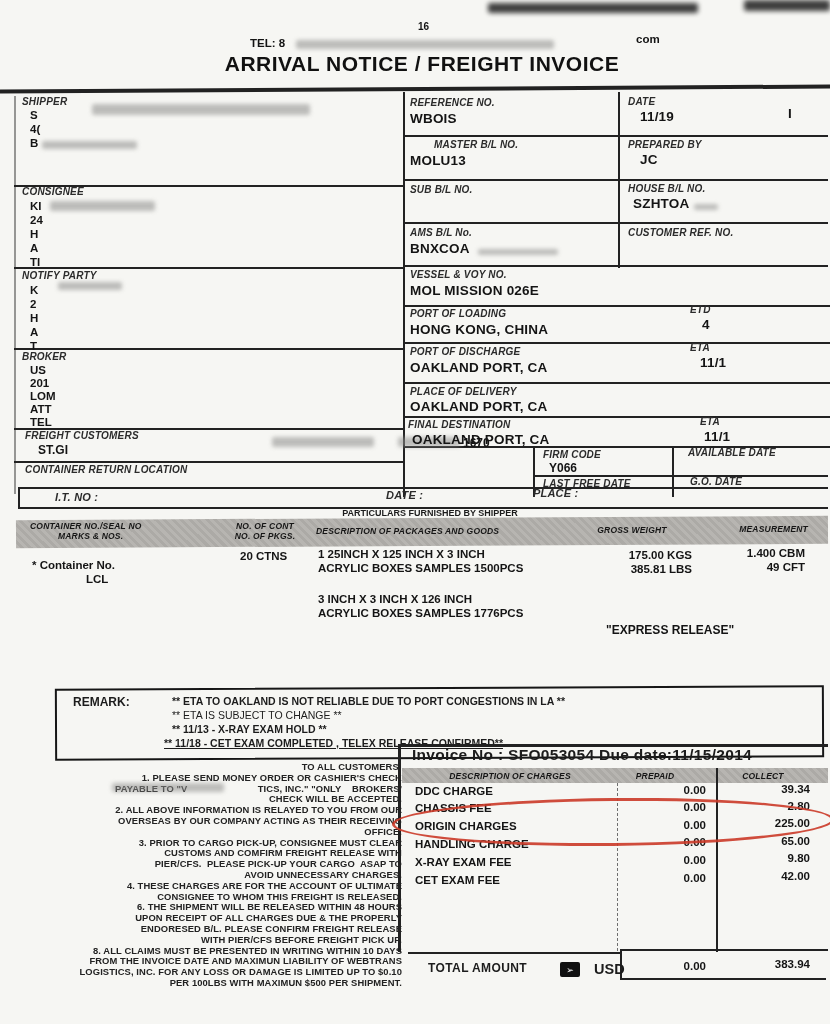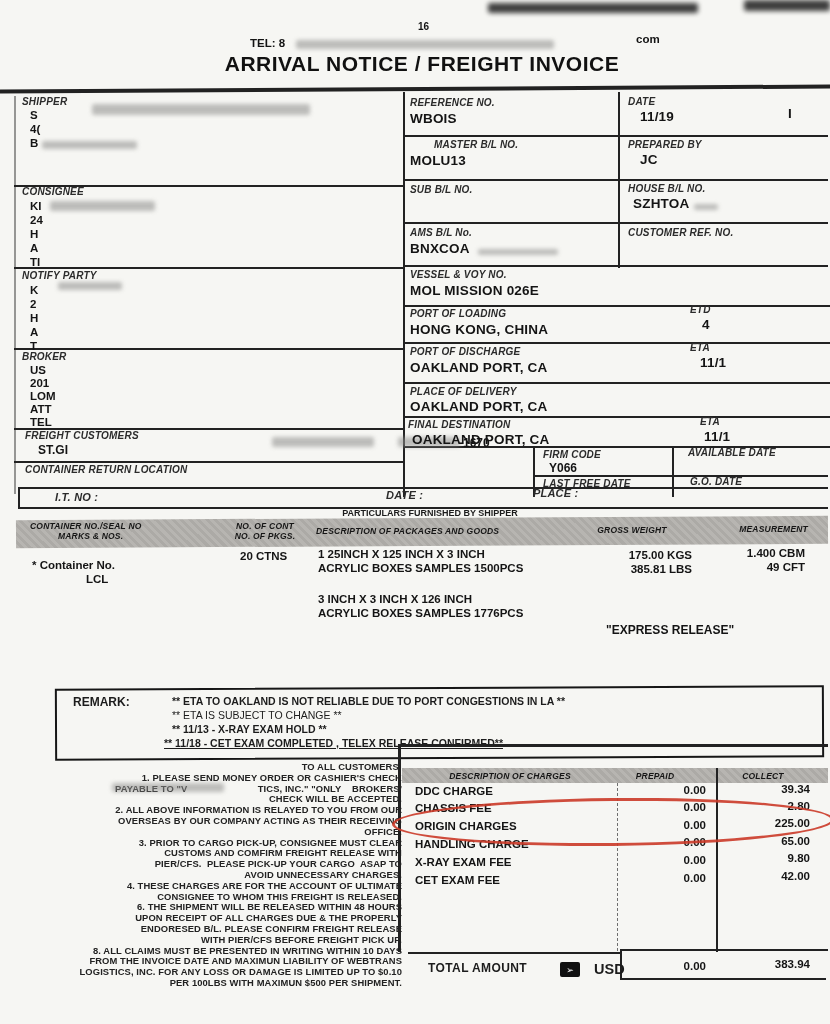--- a/index.html
+++ b/index.html
@@ -191,20 +191,21 @@
     ENDORESED B/L. PLEASE CONFIRM FREIGHT RELEASE
     WITH PIER/CFS BEFORE FREIGHT PICK UP.
 8. ALL CLAIMS MUST BE PRESENTED IN WRITING WITHIN 10 DAYS
 FROM THE INVOICE DATE AND MAXIMUN LIABILITY OF WEBTRANS
 LOGISTICS, INC. FOR ANY LOSS OR DAMAGE IS LIMITED UP TO $0.10
 PER 100LBS WITH MAXIMUN $500 PER SHIPMENT.</div>
   <div class="redact" style="left:112px;top:783px;width:112px;height:9px;"></div>
 
   <div class="hline" style="left:398px;top:744px;width:430px;height:2.5px;"></div>
   <div class="vline" style="left:398px;top:744px;height:208px;width:2.5px;"></div>
+  <div class="abs" style="left:412px;top:746px;font-size:15.5px;font-weight:700;letter-spacing:.3px;">Invoice No : SFO053054 Due date:11/15/2014</div>
   <div class="graybar" style="left:402px;top:768px;width:426px;height:15px;"></div>
   <div class="bar-h" style="left:430px;top:771px;width:160px;text-align:center;">DESCRIPTION OF CHARGES</div>
   <div class="bar-h" style="left:610px;top:771px;width:90px;text-align:center;">PREPAID</div>
   <div class="bar-h" style="left:718px;top:771px;width:90px;text-align:center;">COLLECT</div>
   <div class="dashedv" style="left:617px;top:783px;height:168px;"></div>
   <div class="vline" style="left:716px;top:768px;height:184px;"></div>
 
   <div class="abs val-sm" style="left:415px;top:785px;">DDC CHARGE</div>
   <div class="abs val-sm" style="left:600px;top:784px;width:106px;text-align:right;">0.00</div>
   <div class="abs val-sm" style="left:710px;top:783px;width:100px;text-align:right;">39.34</div>

